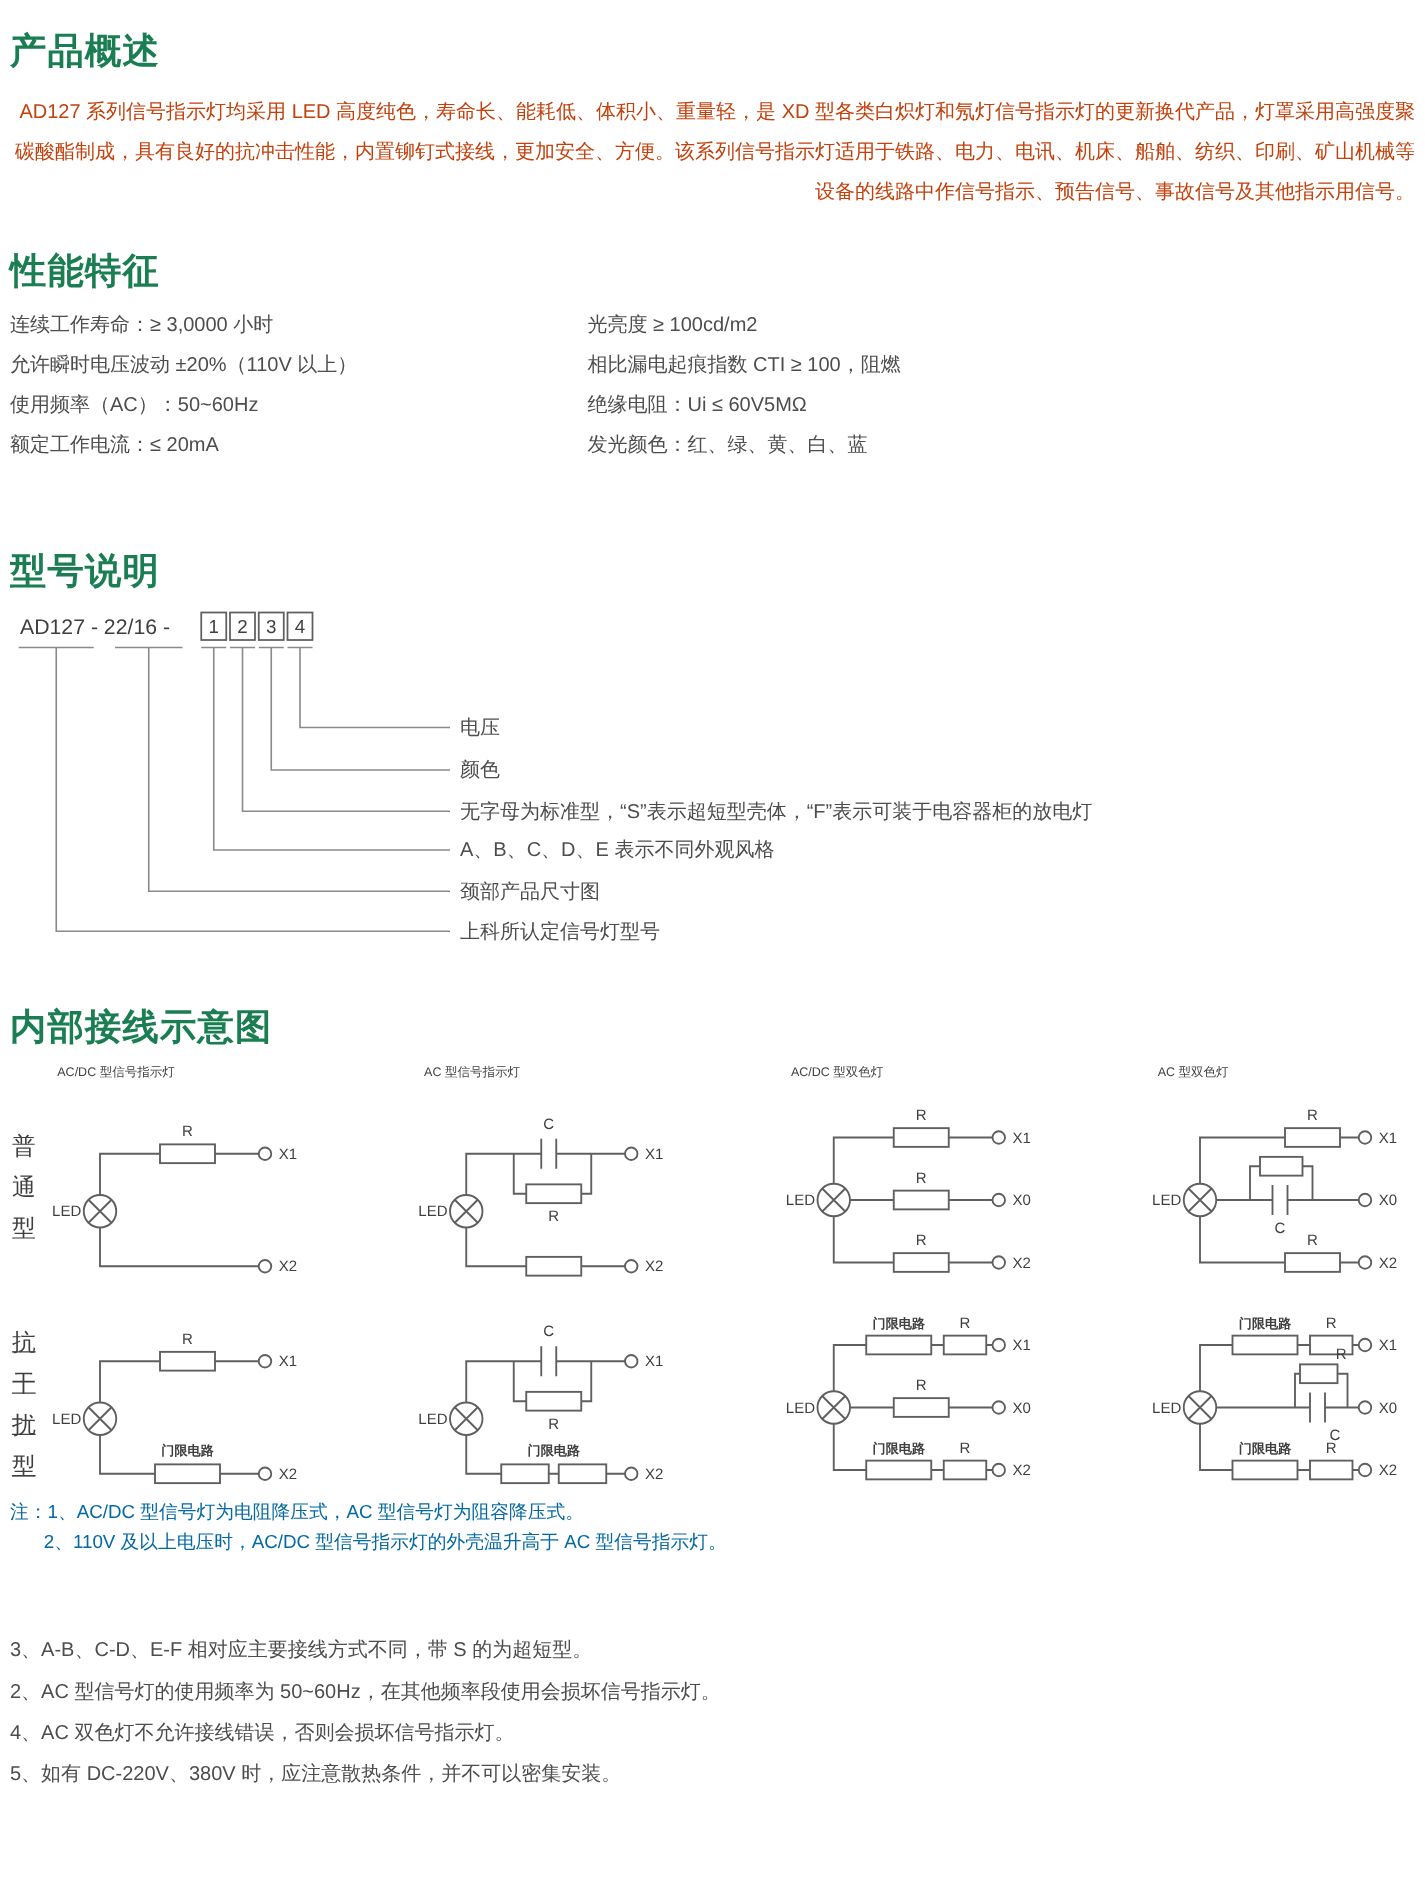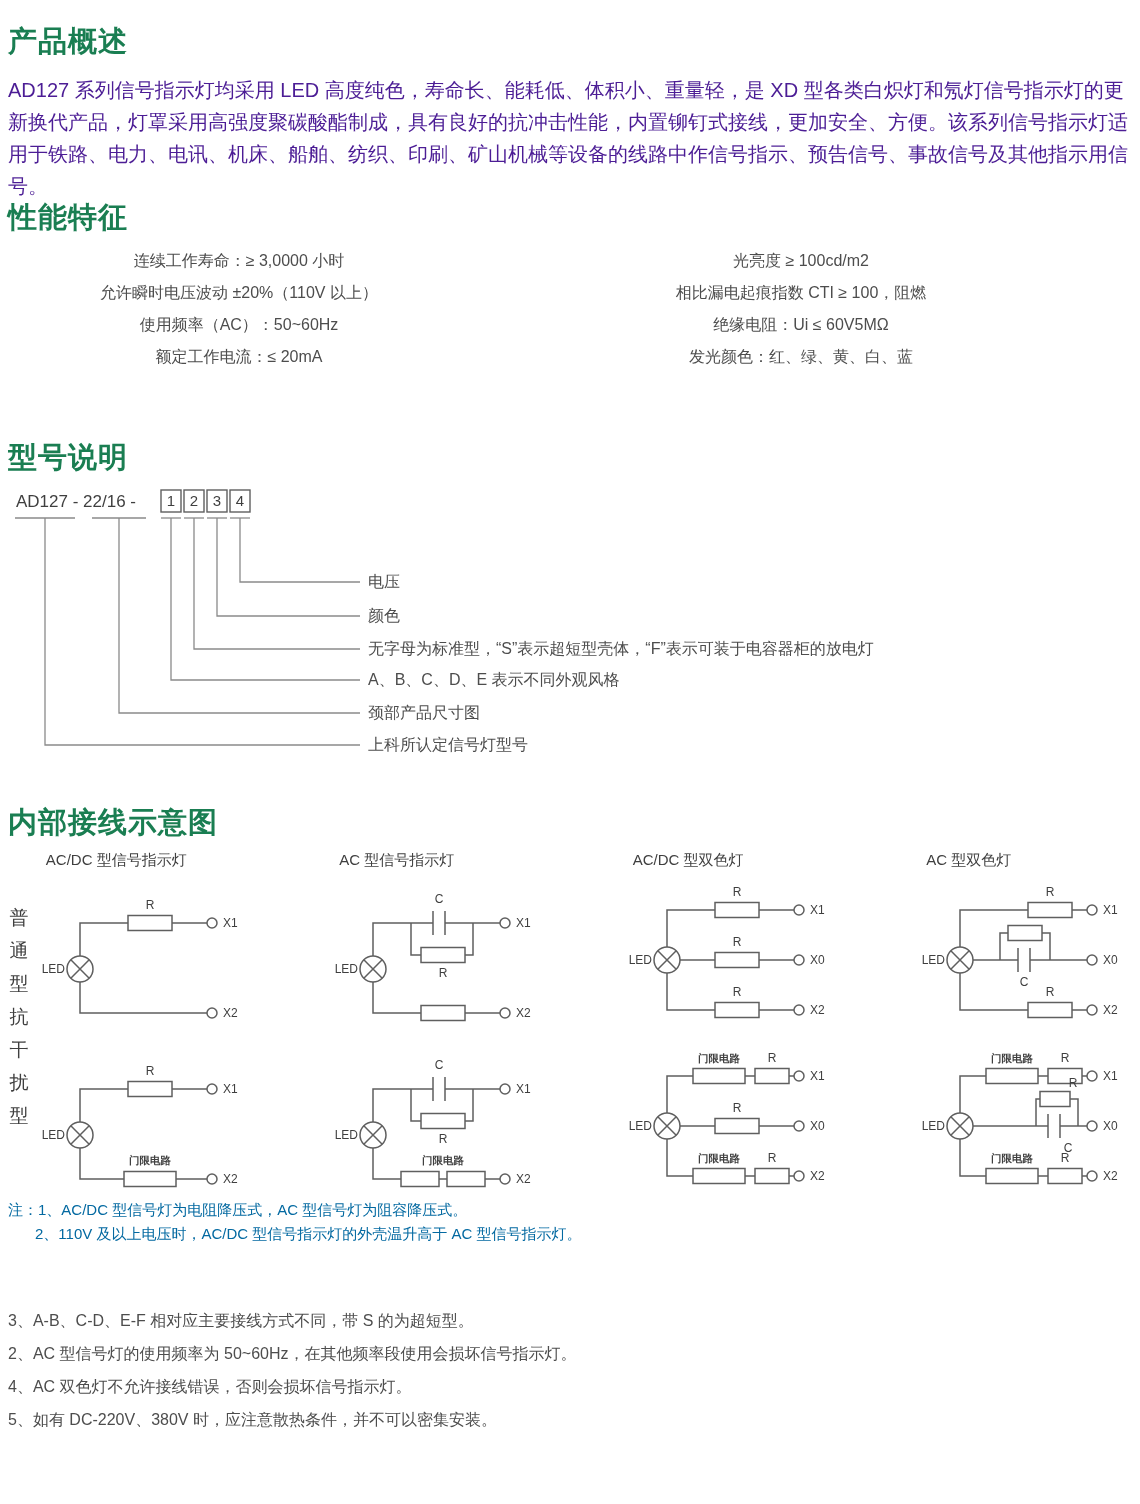--- a/index.html
+++ b/index.html
@@ -8,47 +8,47 @@
     font-family:"Liberation Sans","DejaVu Sans",sans-serif;
     color:#4d4d4d;
   }
   .section{position:absolute;left:8px;width:1124px;}
   h2.sec-title{
     margin:0;font-size:29px;font-weight:bold;color:#1a7e52;
     letter-spacing:1px;line-height:34px;
   }
   
   #sec-overview{top:24px;}
-  #sec-overview p{margin:16px 0 0 0;font-size:20px;line-height:32px;color:#4c1d95;}
+  #sec-overview p{margin:16px 0 0 0;font-size:16px;line-height:32px;color:#c2410c;text-align:right;}
   
   #sec-features{top:200px;}
-  .feat-cols{display:flex;margin-top:18px;text-align:center;}
+  .feat-cols{display:flex;margin-top:18px;}
   .feat-col-left{width:462px;}
   .feat-col-right{flex:1;}
   .feat-item{margin:0 0 15px 0;font-size:16px;line-height:17px;color:#4d4d4d;}
   
   #sec-model{top:440px;}
   #model-svg{display:block;margin-top:8px;}
   .code-txt{font-size:17px;fill:#3f3f3f;}
   .digit-txt{font-size:15px;fill:#3f3f3f;}
   .callout-txt{font-size:16px;fill:#4d4d4d;}
   .mline{stroke:#8a8a8a;stroke-width:1.3;fill:none;}
   .dbox{fill:#ffffff;stroke:#5f5f5f;stroke-width:1.4;}
   
   #sec-wiring{top:805px;}
   .wiring-grid{display:flex;margin-top:12px;align-items:flex-start;}
   .rowlab-col{width:32px;padding-top:50px;}
   .row-label{
     width:22px;font-size:19px;line-height:33px;color:#3f3f3f;
     word-break:break-all;text-align:center;
   }
-  .row-label.second{}
+  .row-label.second{margin-top:58px;text-decoration:underline;}
   .diag-col{width:295px;}
   .diag-col.last{width:213px;}
-  .diag-title{height:34px;font-size:15px;color:#3f3f3f;padding-left:6px;}
+  .diag-title{height:34px;font-size:10px;color:#3f3f3f;padding-left:6px;}
   .diag-gap{height:16px;}
   svg.circuit{display:block;}
   .wire{stroke:#5f5f5f;stroke-width:1.5;fill:none;}
   .comp{fill:#ffffff;stroke:#5f5f5f;stroke-width:1.5;}
   .lbl{font-size:12px;fill:#3f3f3f;}
   .gate-lbl{font-size:10.5px;font-weight:bold;fill:#3f3f3f;}
   .term-lbl{font-size:12px;fill:#3f3f3f;}
   
   #sec-notes{top:1198px;font-size:15px;line-height:24px;color:#0369a1;}
   #sec-notes .note-line2{padding-left:27px;}

